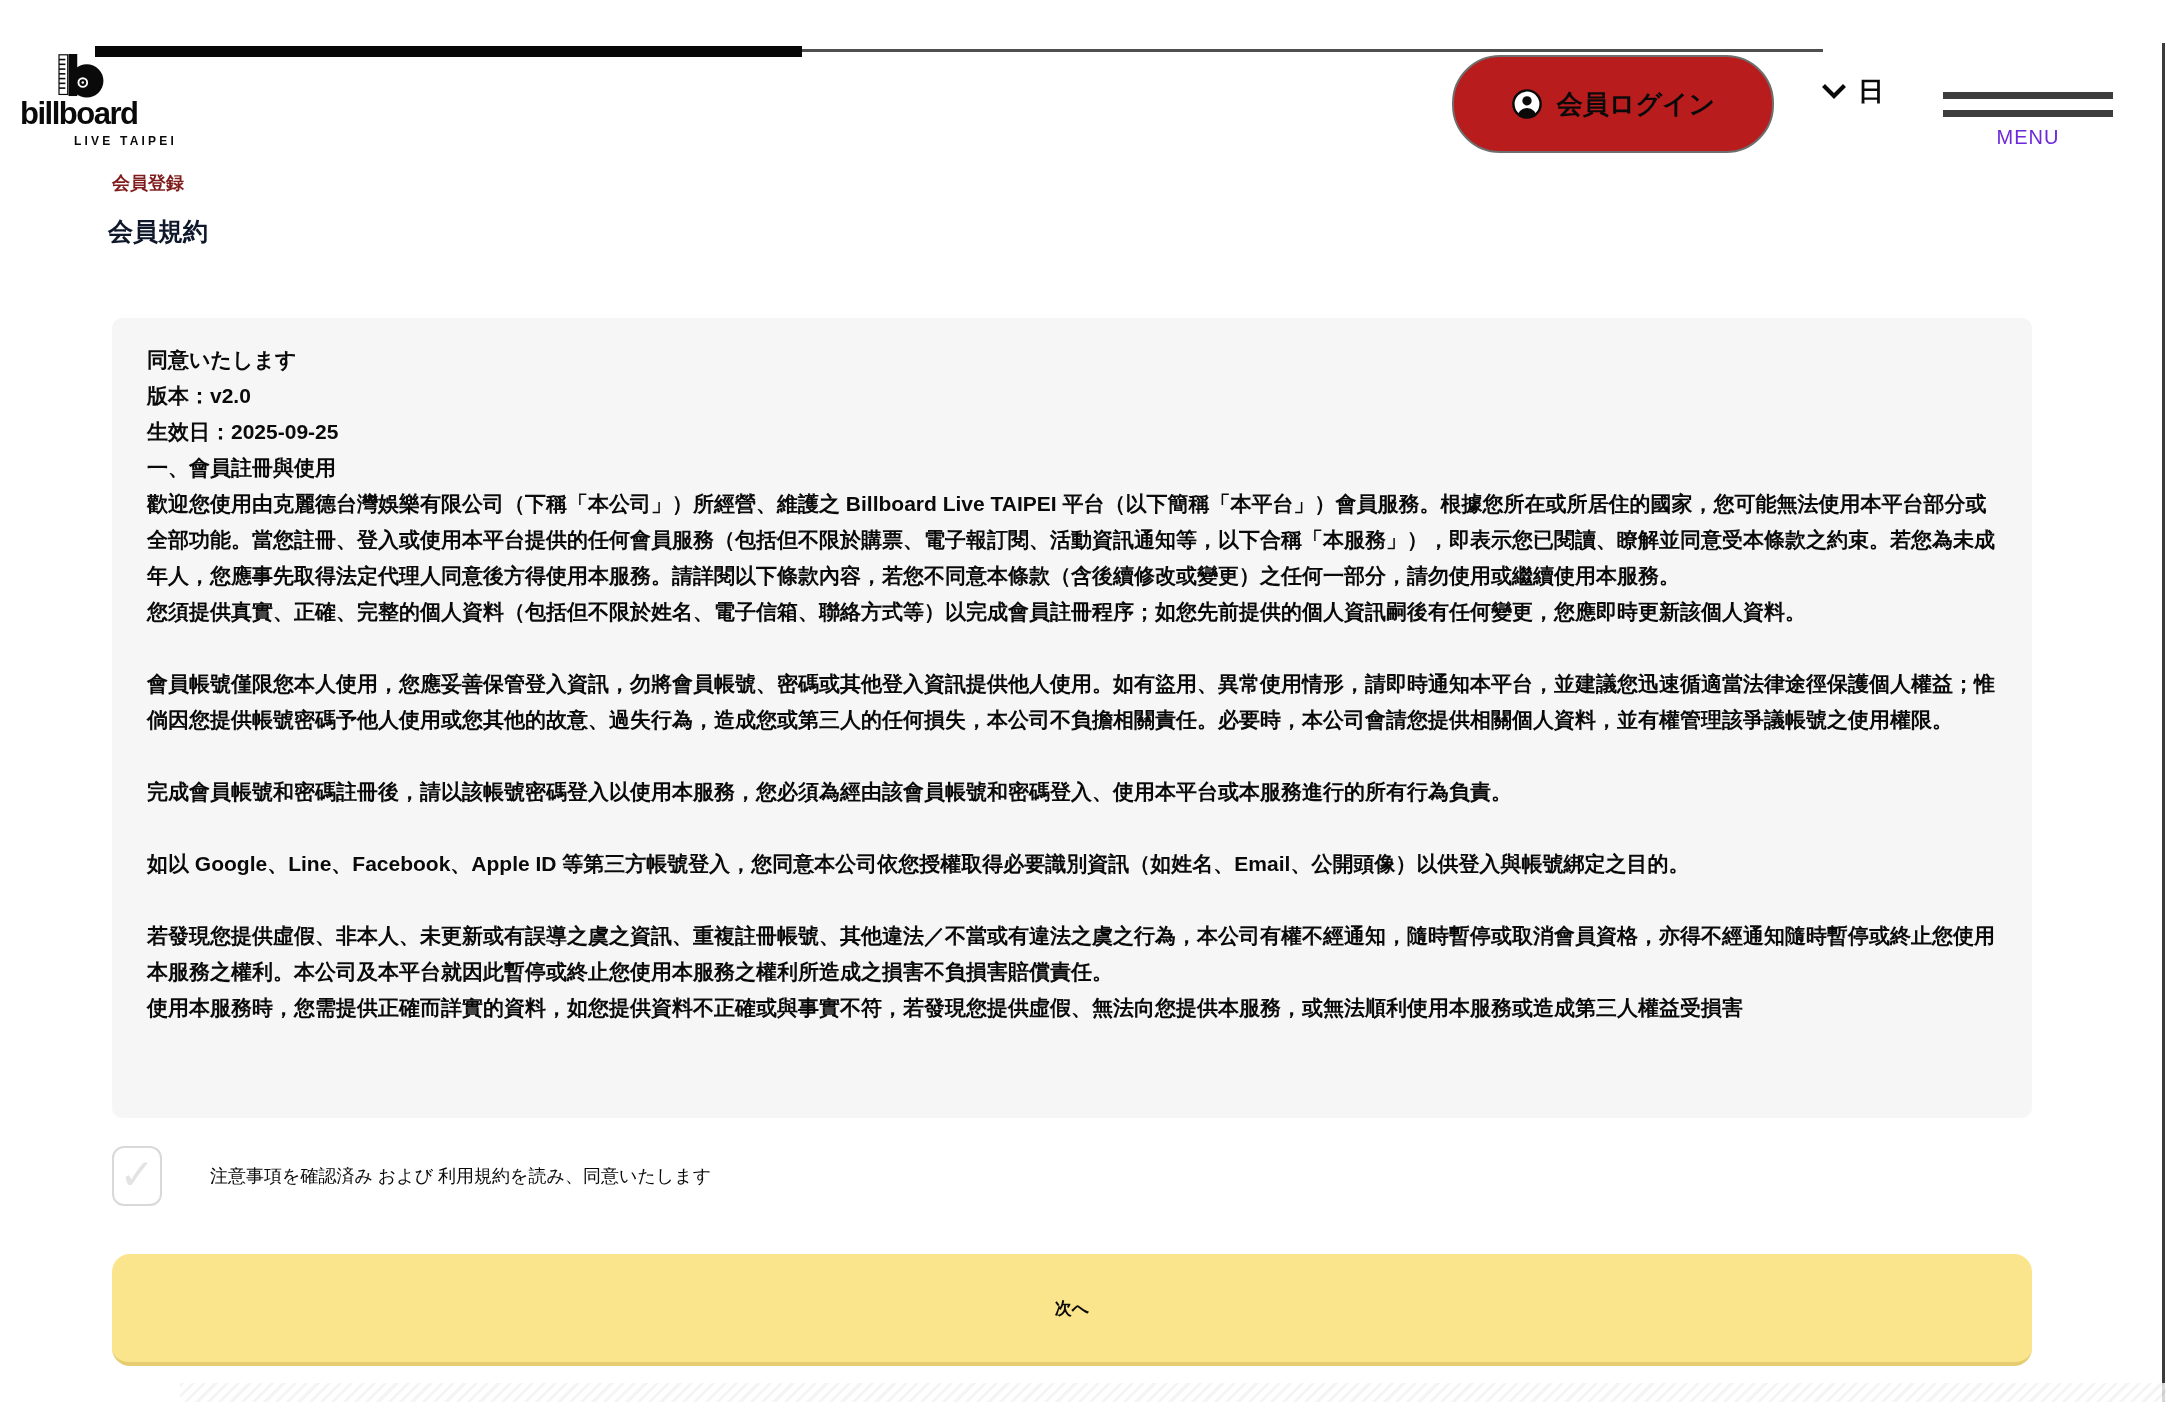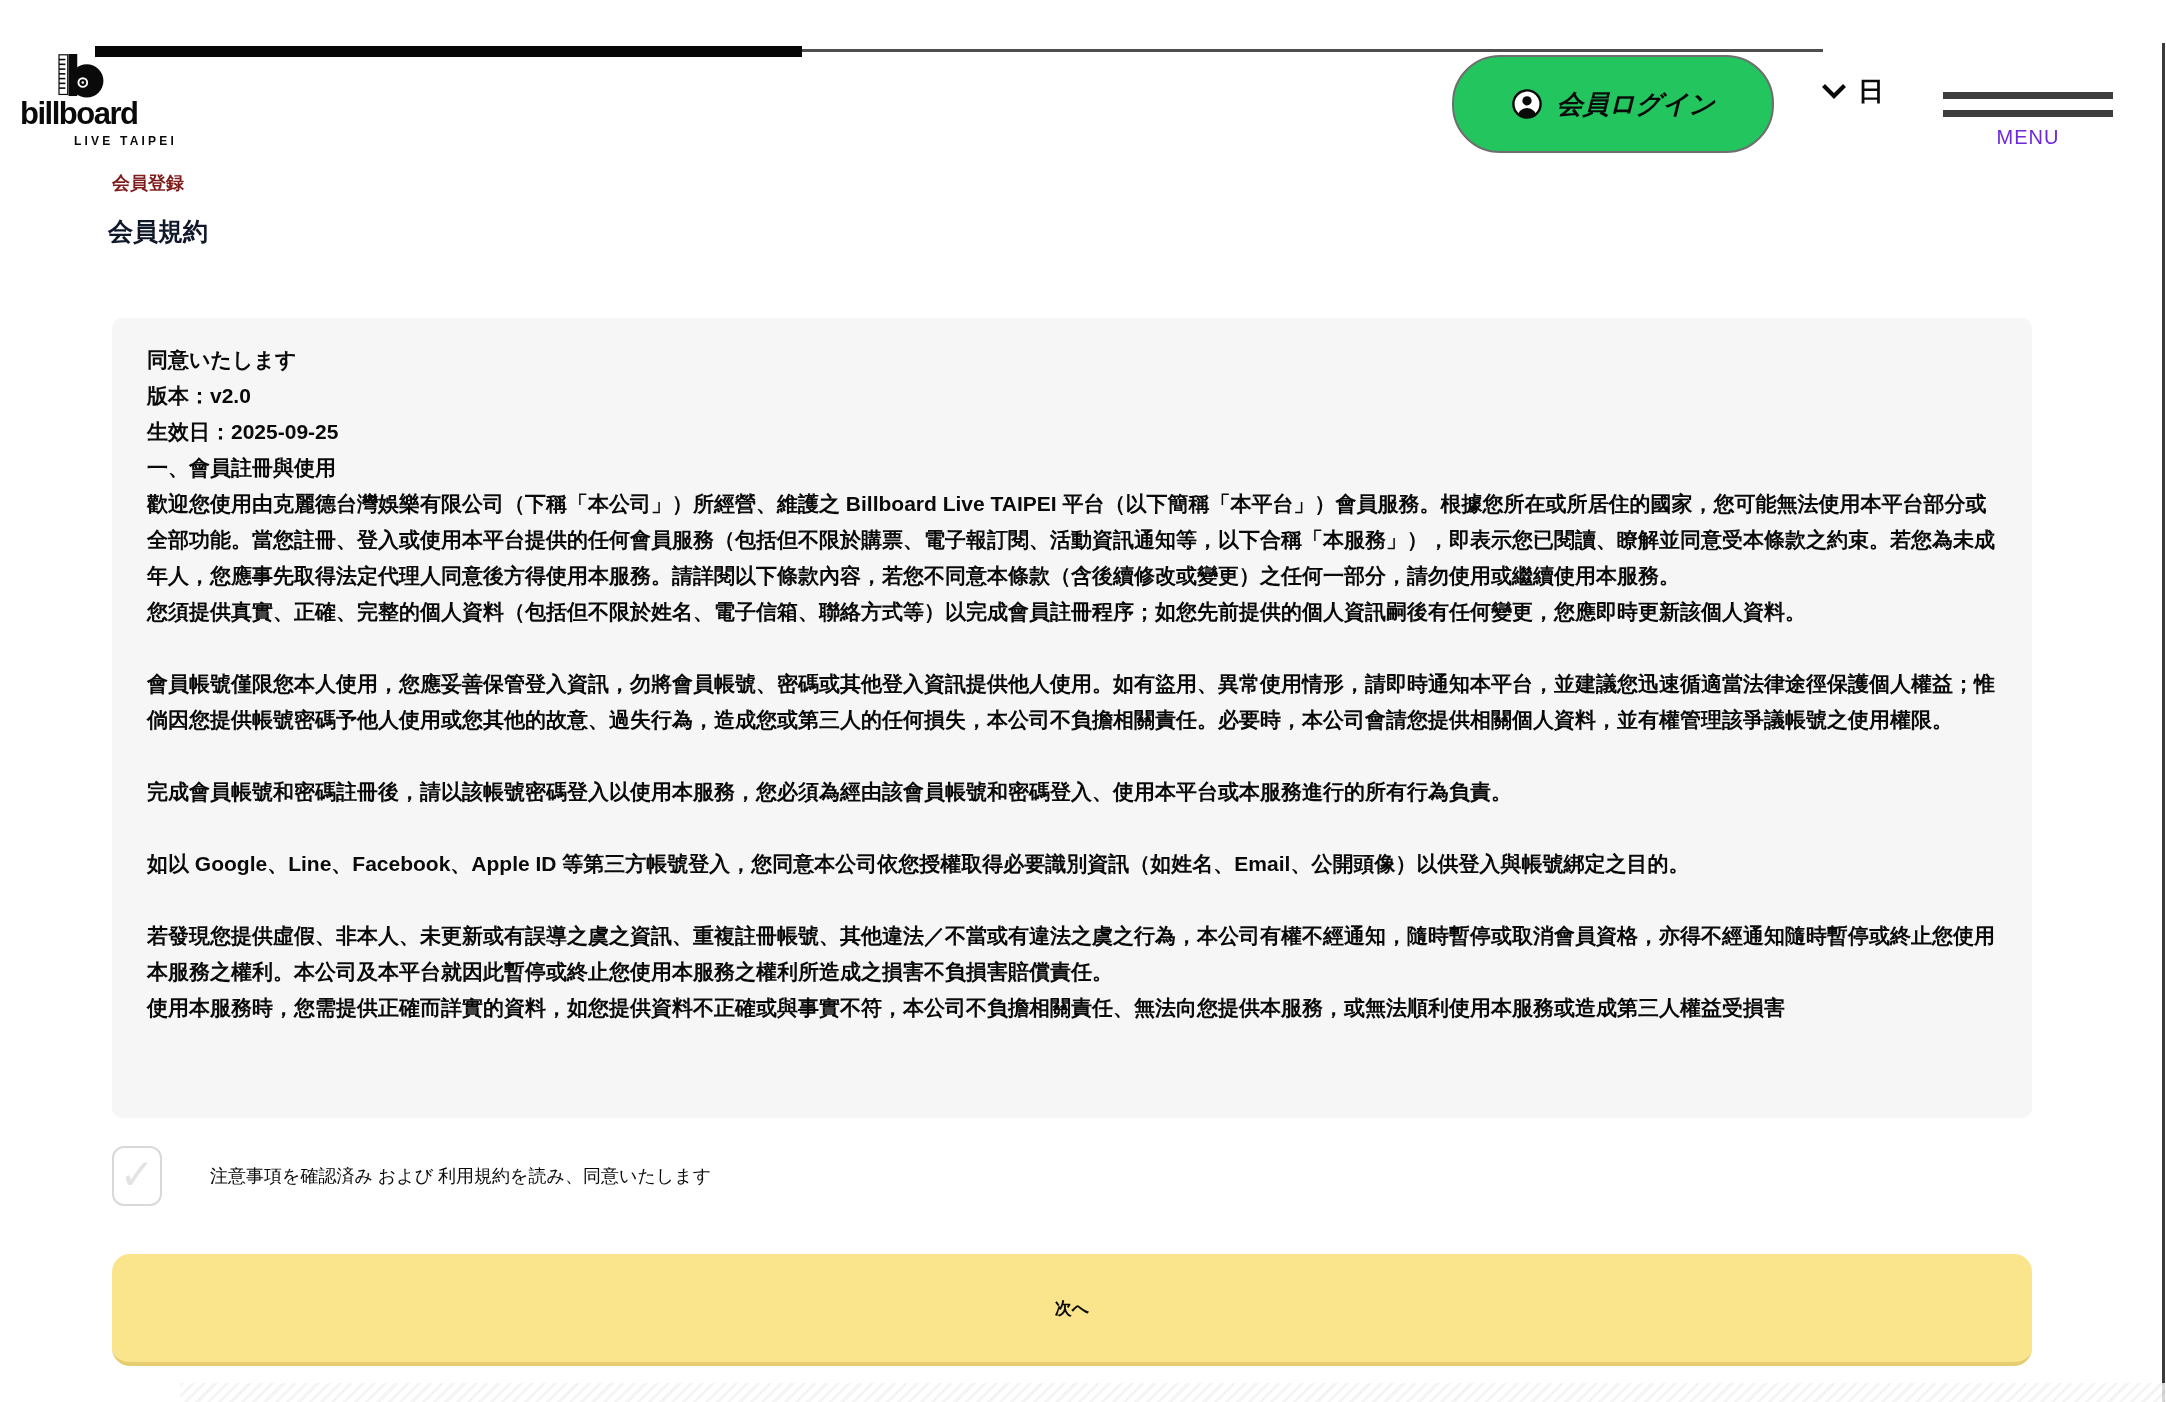--- a/index.html
+++ b/index.html
@@ -10,22 +10,22 @@
   }
   
   .topbar-thick{position:absolute;left:95px;top:46px;width:707px;height:11px;background:#070707;}
   .topbar-thin{position:absolute;left:802px;top:49px;width:1021px;height:3px;background:#4f4f4f;}
   .logo{position:absolute;left:20px;top:40px;width:150px;cursor:pointer;}
   .logo-icon{position:absolute;left:38px;top:14px;}
   .logo-word{position:absolute;left:0px;top:56px;font-weight:800;font-size:31px;letter-spacing:-1.5px;color:#0a0a0a;}
   .logo-sub{position:absolute;left:26px;top:94px;font-weight:700;font-size:12px;letter-spacing:3.2px;color:#0a0a0a;white-space:nowrap;margin-left:28px;}
   .login-btn{
     position:absolute;left:1452px;top:55px;width:318px;height:94px;
-    background:#22c55e;border:2px solid #6e6e6e;border-radius:48px;
-    display:flex;align-items:center;justify-content:center;gap:14px;cursor:pointer;font-style:italic;
+    background:#b91c1c;border:2px solid #6e6e6e;border-radius:48px;
+    display:flex;align-items:center;justify-content:center;gap:14px;cursor:pointer;
   }
   .login-btn .label{font-weight:700;font-size:26px;color:#0a0a0a;}
   .lang{position:absolute;left:1822px;top:74px;display:flex;align-items:center;gap:12px;cursor:pointer;}
   .lang .label{font-weight:700;font-size:26px;color:#0a0a0a;}
   .menu{position:absolute;left:1943px;top:92px;width:170px;cursor:pointer;}
   .menu .bar{height:7px;background:#3d3d3d;}
   .menu .bar + .bar{margin-top:11px;}
   .menu .menu-label{margin-top:9px;text-align:center;font-size:20px;letter-spacing:1px;color:#6d28d9;font-weight:500;}
   .scrollbar{position:absolute;right:1px;top:43px;width:3px;height:1359px;background:#3a3a3a;}
   
@@ -138,21 +138,21 @@
       <p>歡迎您使用由克麗德台灣娛樂有限公司（下稱「本公司」）所經營、維護之 Billboard Live TAIPEI 平台（以下簡稱「本平台」）會員服務。根據您所在或所居住的國家，您可能無法使用本平台部分或全部功能。當您註冊、登入或使用本平台提供的任何會員服務（包括但不限於購票、電子報訂閱、活動資訊通知等，以下合稱「本服務」），即表示您已閱讀、瞭解並同意受本條款之約束。若您為未成年人，您應事先取得法定代理人同意後方得使用本服務。請詳閱以下條款內容，若您不同意本條款（含後續修改或變更）之任何一部分，請勿使用或繼續使用本服務。</p>
       <p>您須提供真實、正確、完整的個人資料（包括但不限於姓名、電子信箱、聯絡方式等）以完成會員註冊程序；如您先前提供的個人資訊嗣後有任何變更，您應即時更新該個人資料。</p>
       <p>&nbsp;</p>
       <p>會員帳號僅限您本人使用，您應妥善保管登入資訊，勿將會員帳號、密碼或其他登入資訊提供他人使用。如有盜用、異常使用情形，請即時通知本平台，並建議您迅速循適當法律途徑保護個人權益；惟倘因您提供帳號密碼予他人使用或您其他的故意、過失行為，造成您或第三人的任何損失，本公司不負擔相關責任。必要時，本公司會請您提供相關個人資料，並有權管理該爭議帳號之使用權限。</p>
       <p>&nbsp;</p>
       <p>完成會員帳號和密碼註冊後，請以該帳號密碼登入以使用本服務，您必須為經由該會員帳號和密碼登入、使用本平台或本服務進行的所有行為負責。</p>
       <p>&nbsp;</p>
       <p>如以 Google、Line、Facebook、Apple ID 等第三方帳號登入，您同意本公司依您授權取得必要識別資訊（如姓名、Email、公開頭像）以供登入與帳號綁定之目的。</p>
       <p>&nbsp;</p>
       <p>若發現您提供虛假、非本人、未更新或有誤導之虞之資訊、重複註冊帳號、其他違法／不當或有違法之虞之行為，本公司有權不經通知，隨時暫停或取消會員資格，亦得不經通知隨時暫停或終止您使用本服務之權利。本公司及本平台就因此暫停或終止您使用本服務之權利所造成之損害不負損害賠償責任。</p>
-      <p>使用本服務時，您需提供正確而詳實的資料，如您提供資料不正確或與事實不符，本公司不負擔相關責任、無法向您提供本服務，或無法順利使用本服務或造成第三人權益受損害</p>
+      <p>使用本服務時，您需提供正確而詳實的資料，如您提供資料不正確或與事實不符，若發現您提供虛假、無法向您提供本服務，或無法順利使用本服務或造成第三人權益受損害</p>
     </div>
 </div>
 
 <div class="agree-row">
   <div class="checkbox">
     <span class="check">✓</span>
   </div>
   <div class="agree-label">注意事項を確認済み および 利用規約を読み、同意いたします</div>
 </div>
 

